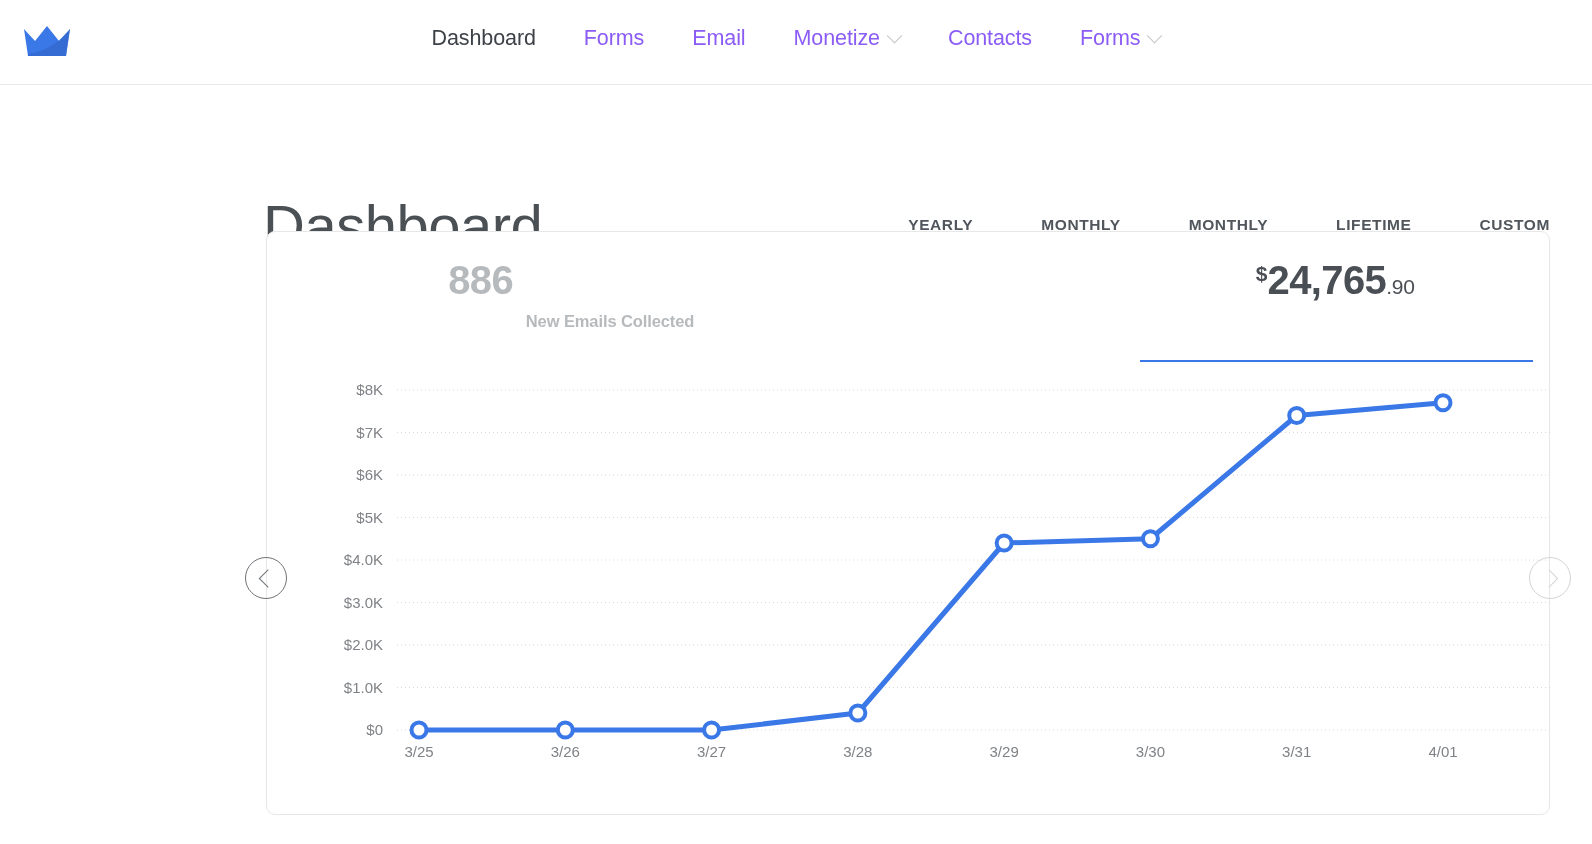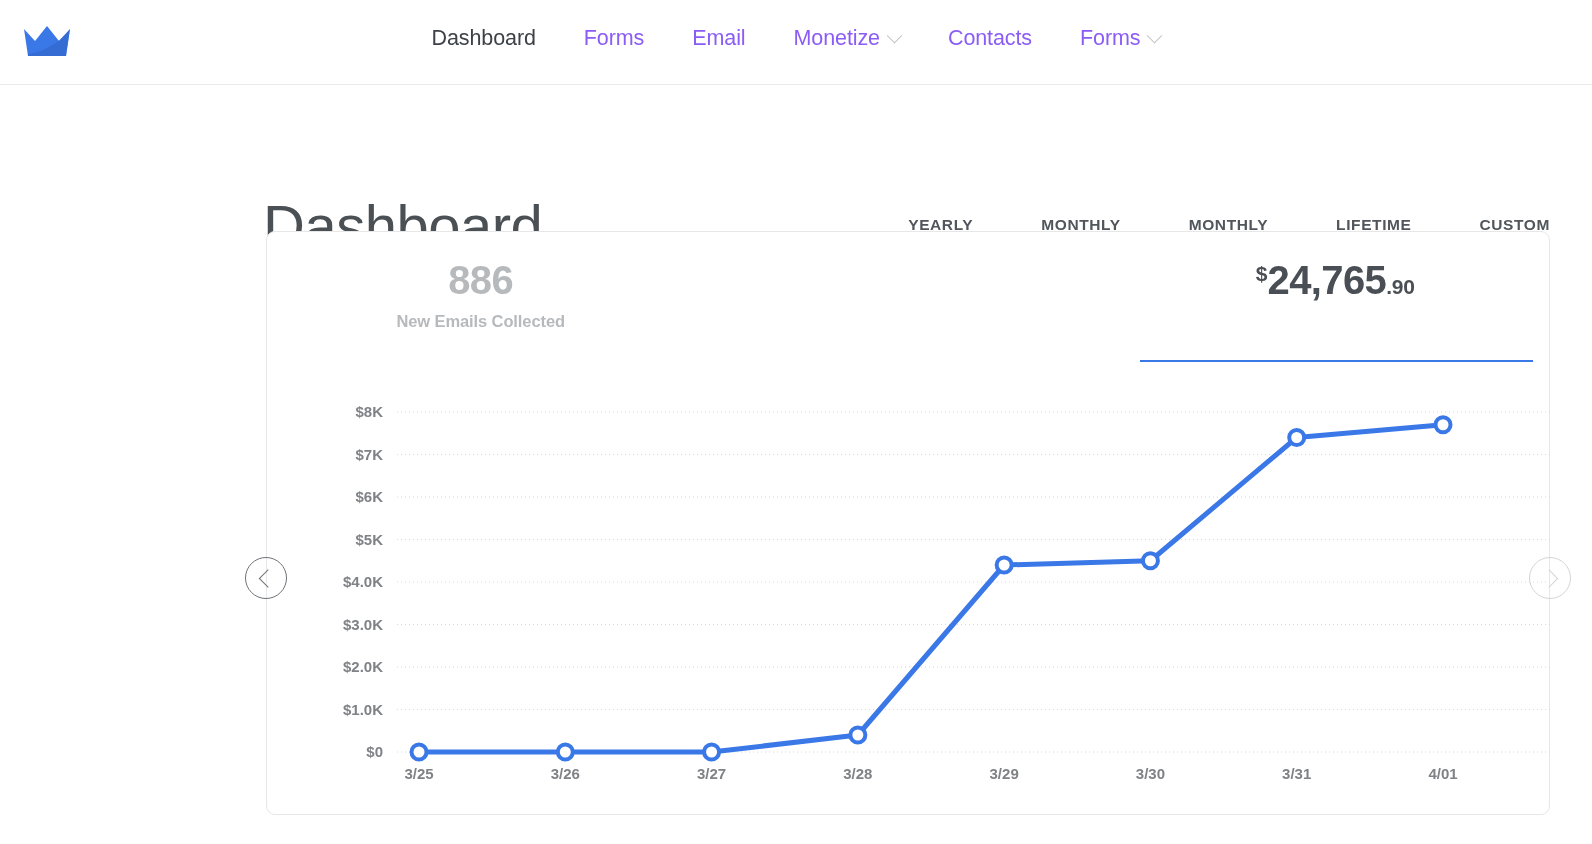--- a/index.html
+++ b/index.html
@@ -129,47 +129,48 @@
     line-height: 1.05;
     letter-spacing: -0.6px;
     white-space: nowrap;
   }
   .kpi-label {
     margin-top: 11px;
     font-size: 16.5px;
     font-weight: bold;
     color: #b7babd;
     letter-spacing: -0.1px;
+    text-align: right;
   }
   .kpi.active .kpi-value { color: #4a4f55; }
   .kpi.active .kpi-label { color: #4a4f55; }
   .kpi.active::after {
     content: "";
     position: absolute;
     left: 18px; right: 16px; bottom: -31px;
     height: 2.2px;
     background: #3b78e7;
   }
   .cur {
     font-size: 21px;
     vertical-align: 13px;
     font-weight: bold;
     letter-spacing: 0;
   }
   .cents {
     font-size: 21px;
-    font-weight: bold;
+    font-weight: normal;
     letter-spacing: -0.2px;
   }
 
   
   .chart-wrap {
     position: absolute;
-    left: 0; top: 166px;
-    width: 100%; height: 442px; font-weight: bold;
+    left: 0; top: 144px;
+    width: 100%; height: 442px;
   }
   .chart-svg { display: block; }
 
   
   .arrow {
     position: absolute;
     width: 42px; height: 42px;
     border-radius: 50%;
     border: 1px solid #6f7377;
     display: flex; align-items: center; justify-content: center;

